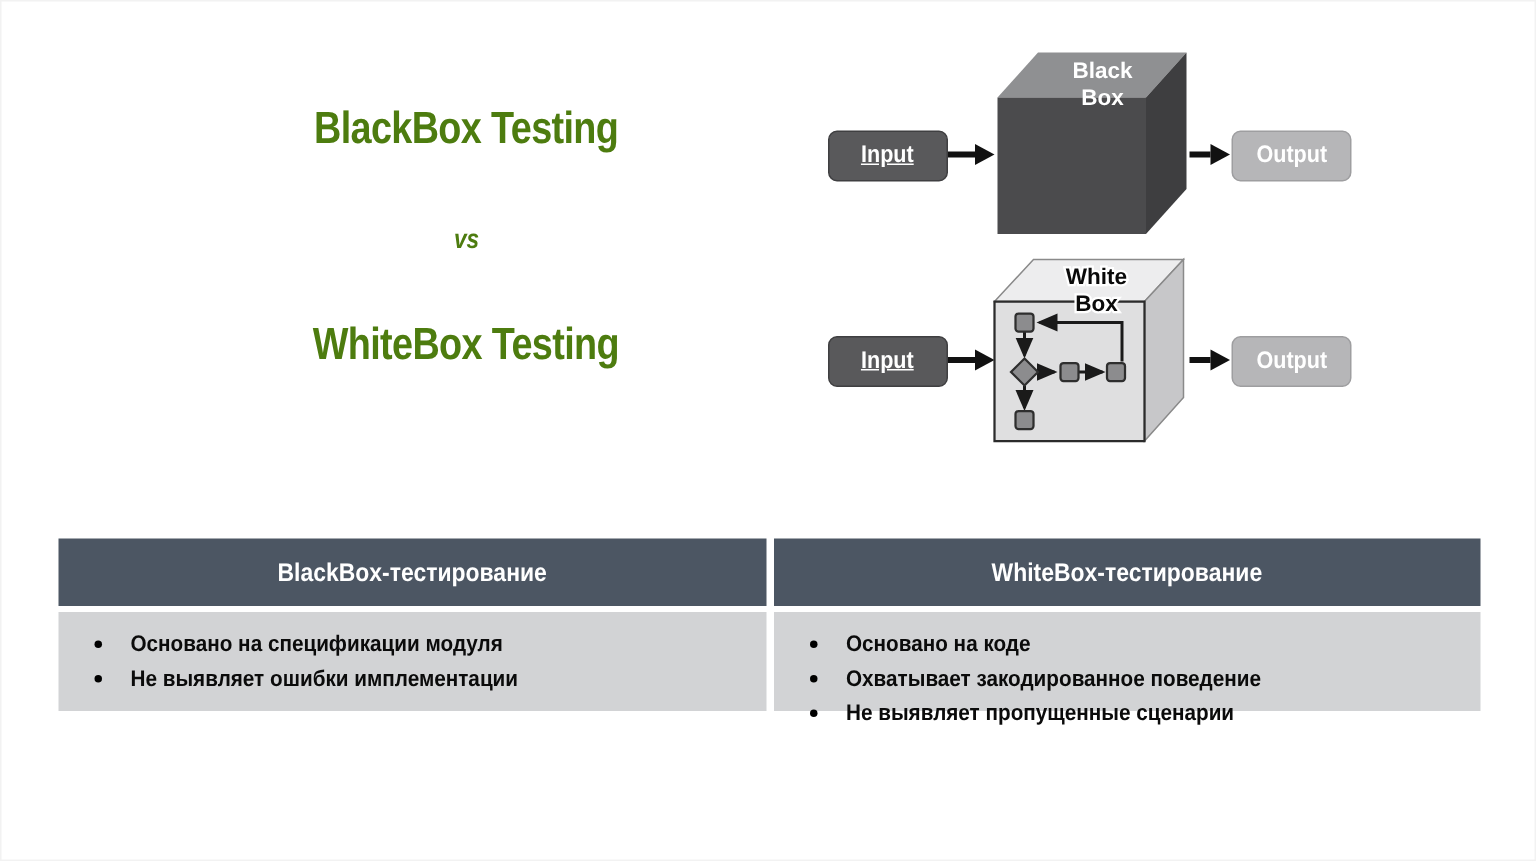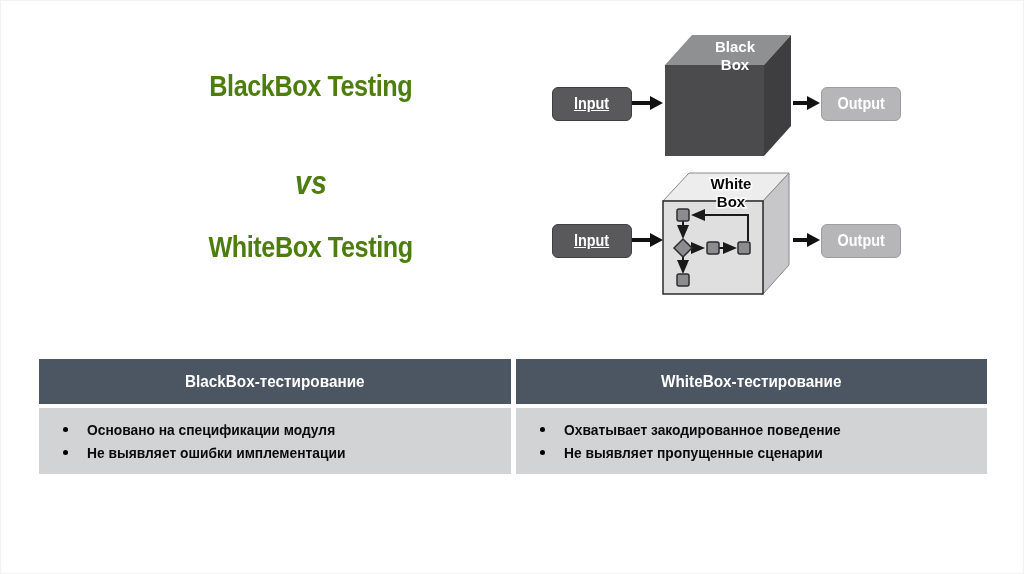--- a/index.html
+++ b/index.html
@@ -5,23 +5,23 @@
   html,body{margin:0;padding:0;background:#fff;}
   #frame{
     position:relative;width:1024px;height:574px;background:#ffffff;
     font-family:"Liberation Sans",sans-serif;overflow:hidden;
     border:1px solid #f2f2f2;box-sizing:border-box;
   }
   
   .title-block{position:absolute;left:60px;top:68px;width:500px;text-align:center;color:#4d7c0f;}
   .title-line{font-size:30px;font-weight:700;letter-spacing:-0.5px;}
   .title-line .cond{display:inline-block;transform:scaleX(0.84);transform-origin:center;white-space:nowrap;}
-  .title-vs{font-size:34px;font-weight:700;font-style:italic;margin-top:60px;}
+  .title-vs{font-size:18px;font-weight:700;font-style:italic;margin-top:46px;}
   .title-vs .cond{display:inline-block;transform:scaleX(0.84);}
-  .title-line2{margin-top:28px;}
+  .title-line2{margin-top:43px;}
   
   .io-box{
     position:absolute;width:78px;height:32px;border-radius:6px;
     display:flex;align-items:center;justify-content:center;
     color:#fff;font-weight:700;font-size:16px;
   }
   .io-dark{background:#59595B;border:1px solid #3F3F41;text-decoration:underline;}
   .io-light{background:#B6B6B8;border:1px solid #9E9EA0;}
   .io-box .cond{display:inline-block;transform:scaleX(0.9);}
   .h-arrow{position:absolute;height:4px;background:#111;}
@@ -133,20 +133,21 @@
     </div>
     <div class="cmp-row cmp-body-row">
       <div class="cmp-body-cell">
         <ul>
           <li><span class="cond">Основано на спецификации модуля</span></li>
           <li><span class="cond">Не выявляет ошибки имплементации</span></li>
         </ul>
       </div>
       <div class="cmp-body-cell">
         <ul>
+          <li><span class="cond">Основано на коде</span></li>
           <li><span class="cond">Охватывает закодированное поведение</span></li>
           <li><span class="cond">Не выявляет пропущенные сценарии</span></li>
         </ul>
       </div>
     </div>
   </div>
 
 </div>
 
 </body></html>

